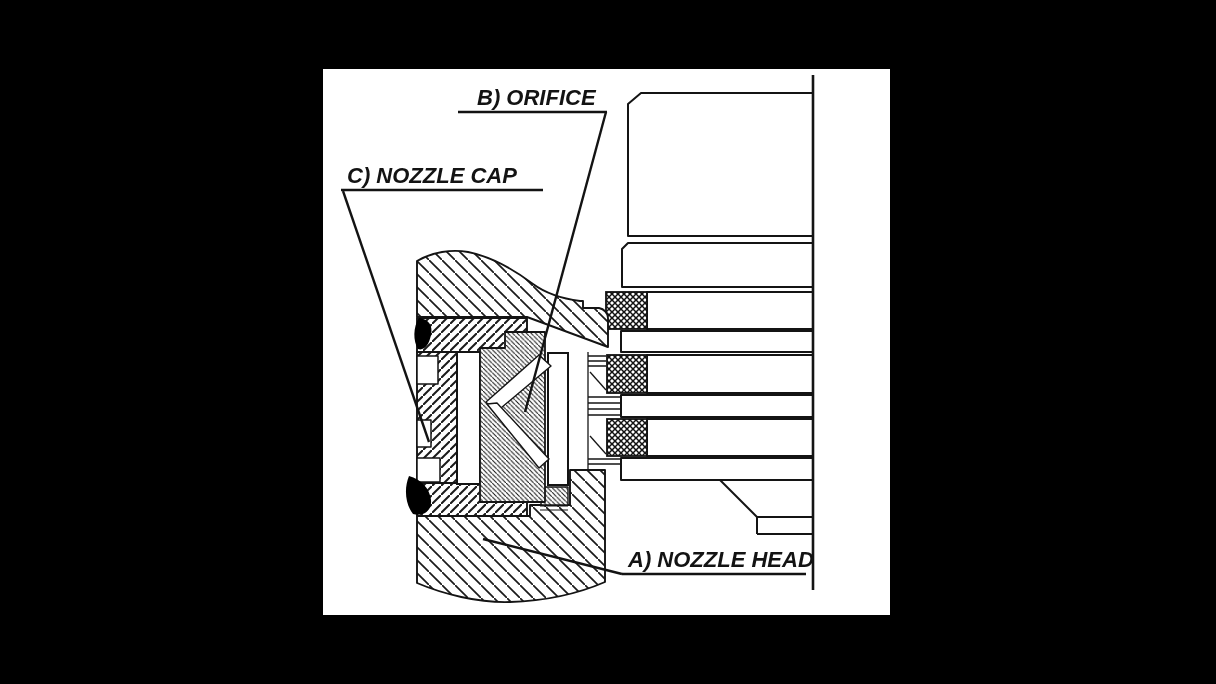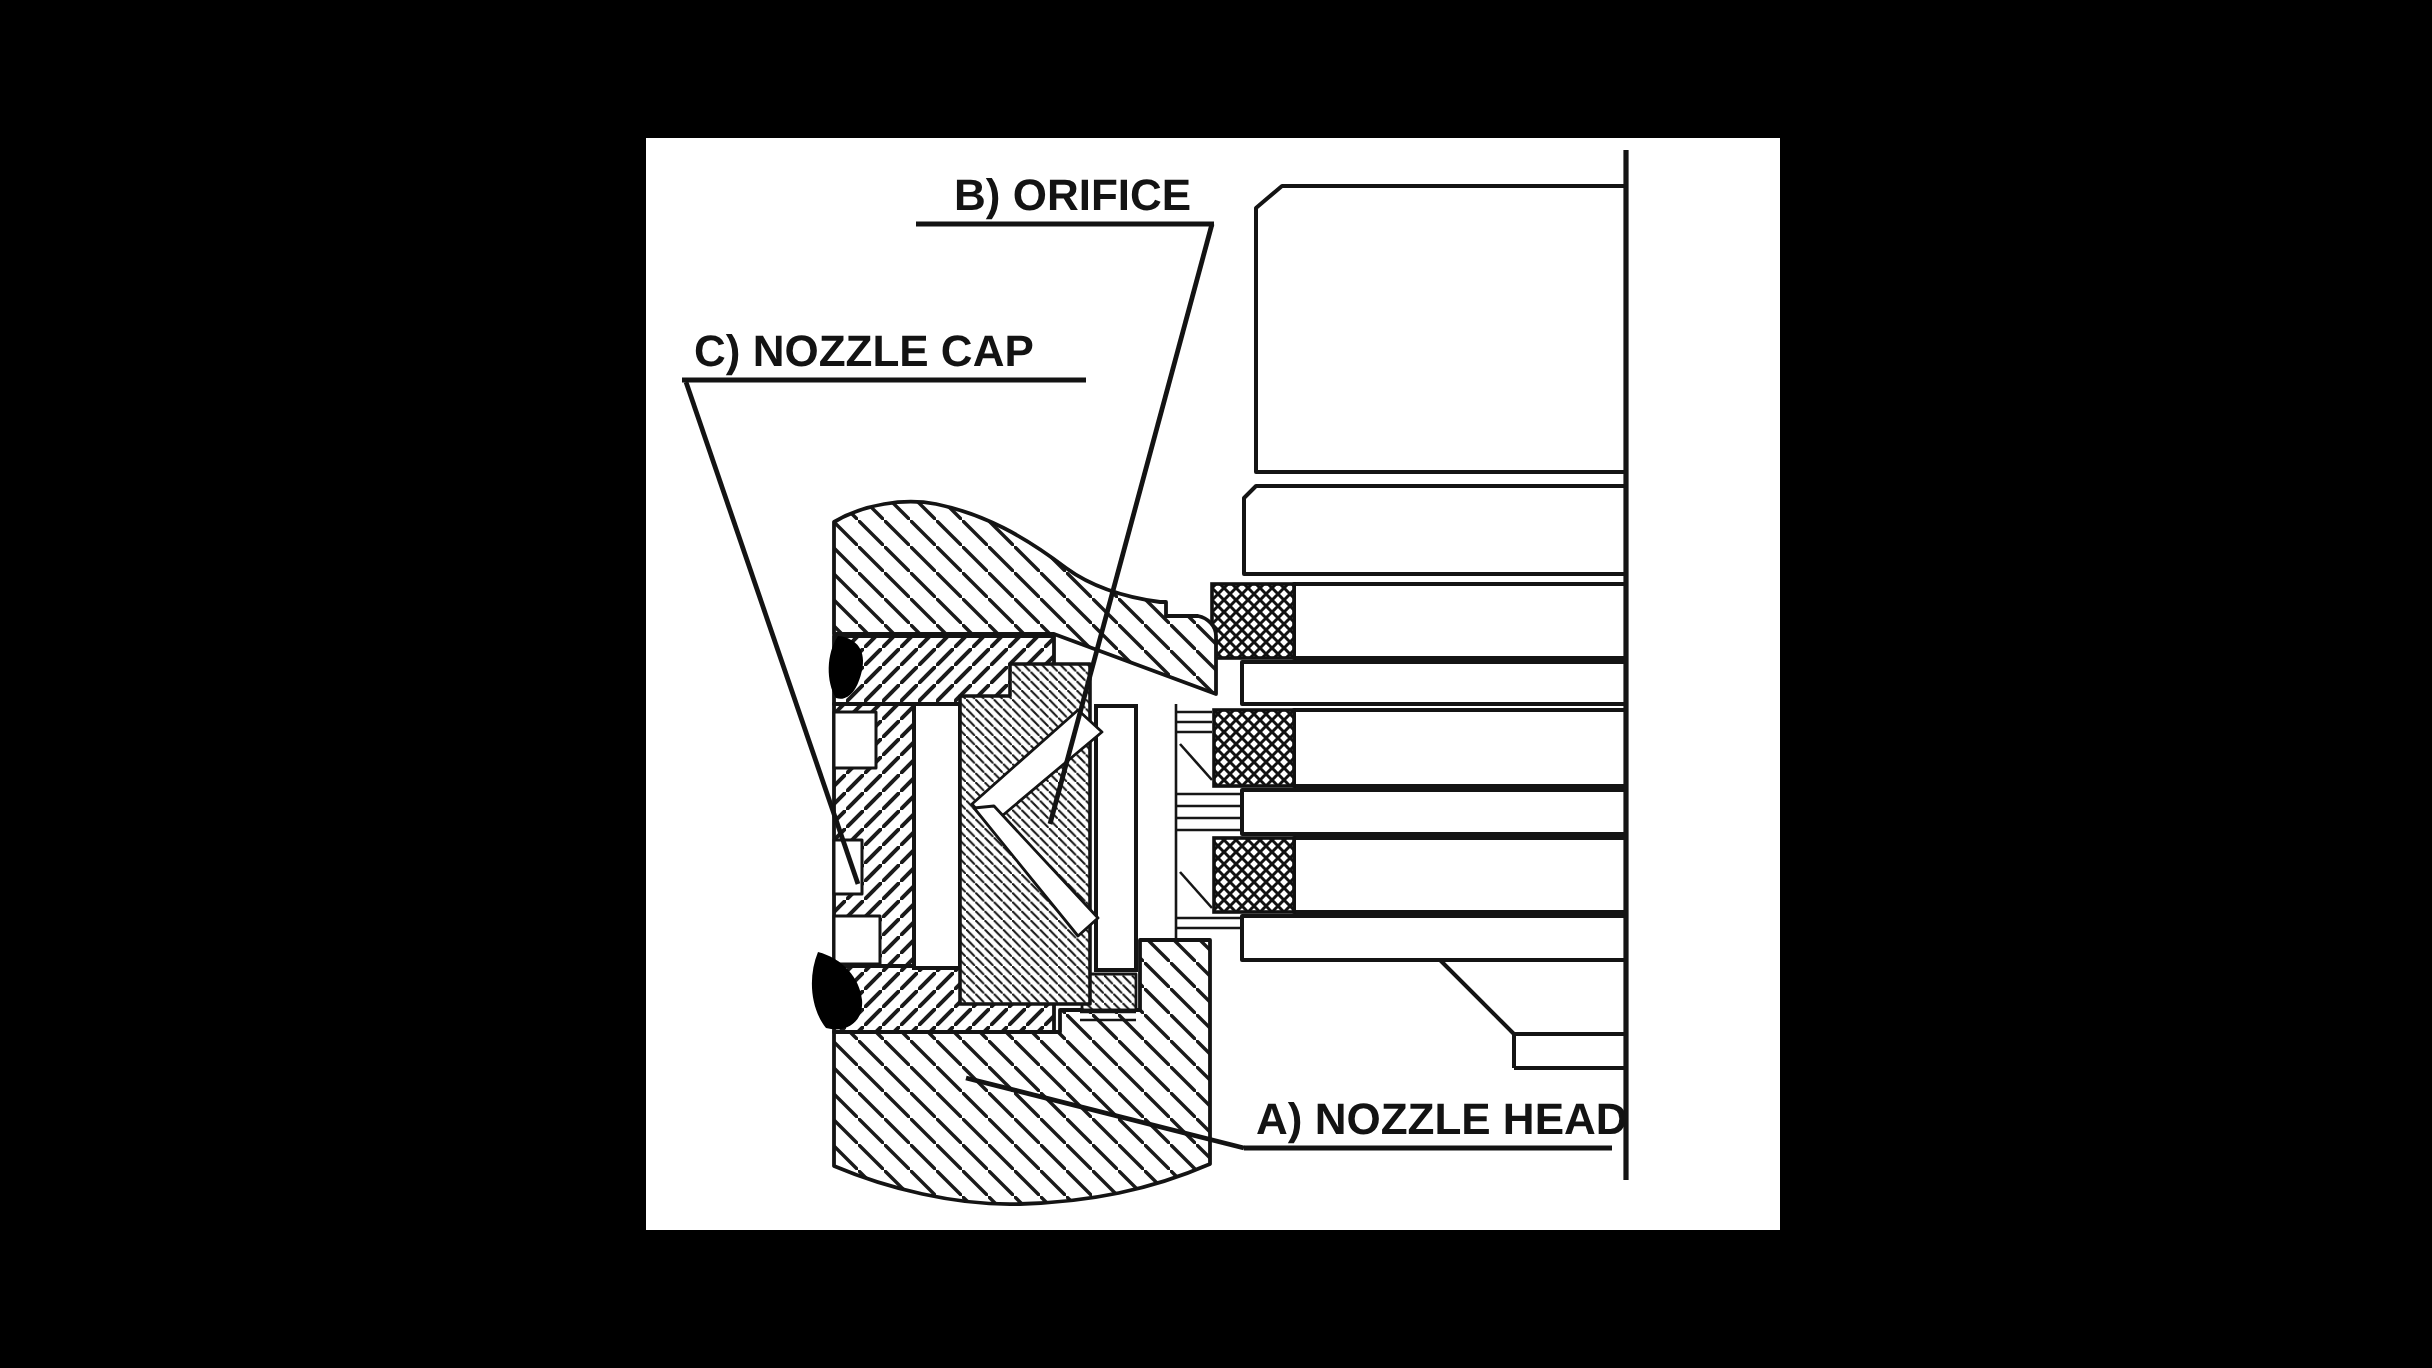--- a/index.html
+++ b/index.html
@@ -1,17 +1,17 @@
 <!DOCTYPE html>
 <html><head>
 <meta charset="utf-8">
 <style>
   html,body{margin:0;padding:0;background:#000;}
   #stage{position:relative;width:1216px;height:684px;background:#000;overflow:hidden;
-         font-family:"Liberation Sans", sans-serif;}
+         font-family:"Liberation Sans", sans-serif;font-style:italic;}
   svg{position:absolute;left:0;top:0;}
   .callout-text{font-family:"Liberation Sans", sans-serif;font-weight:bold;font-size:22px;fill:#131313;}
 </style>
 </head>
 <body>
 
 <div id="stage">
 <svg width="1216" height="684" viewBox="0 0 1216 684">
 
   <defs>

